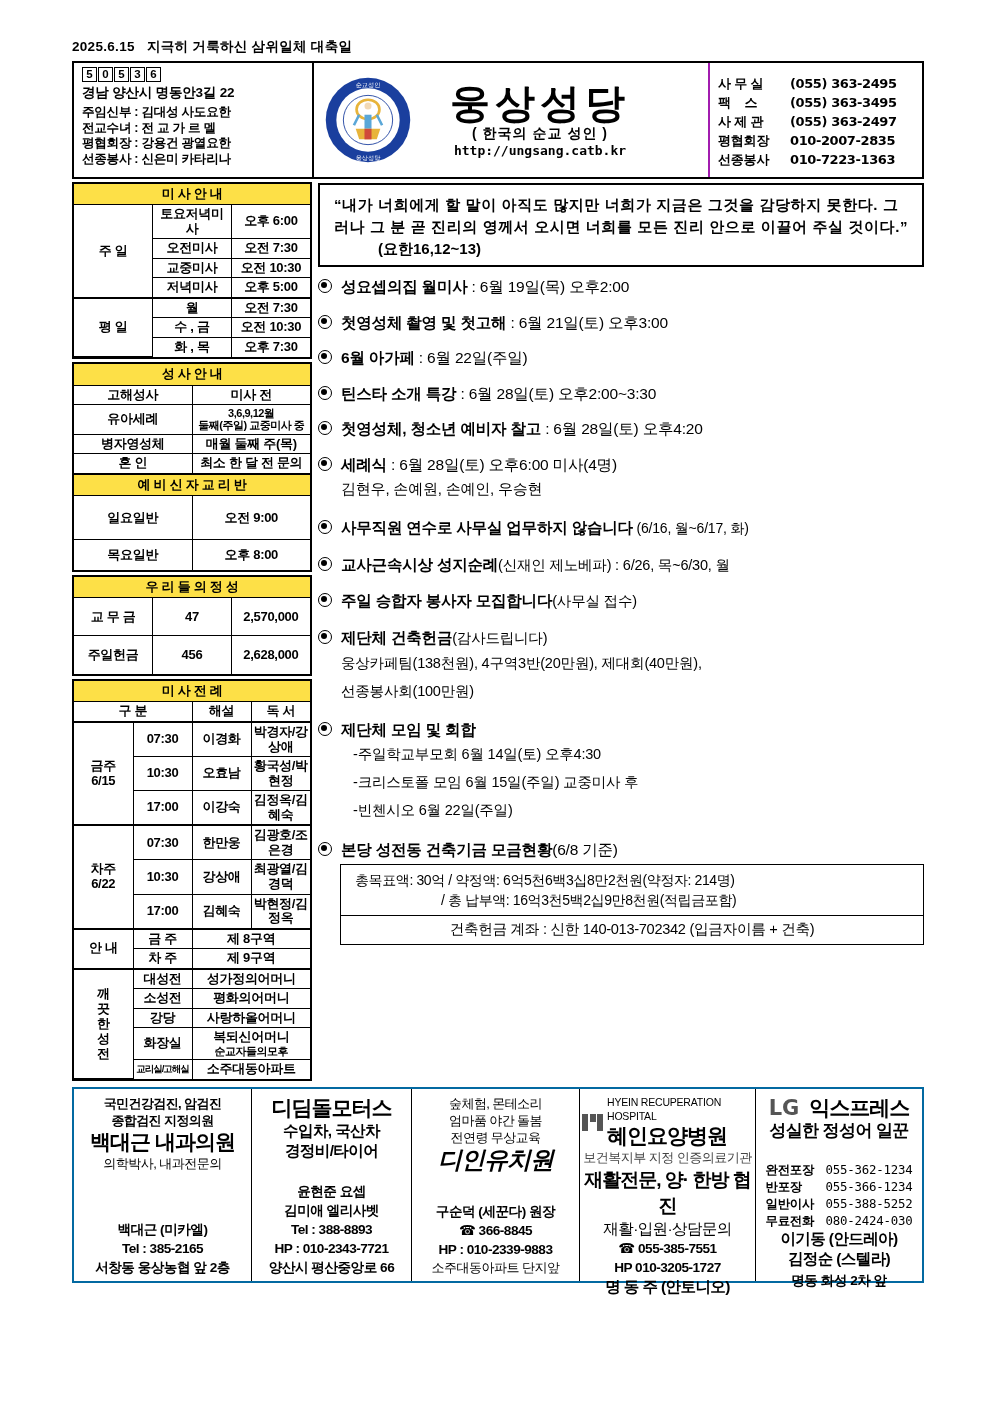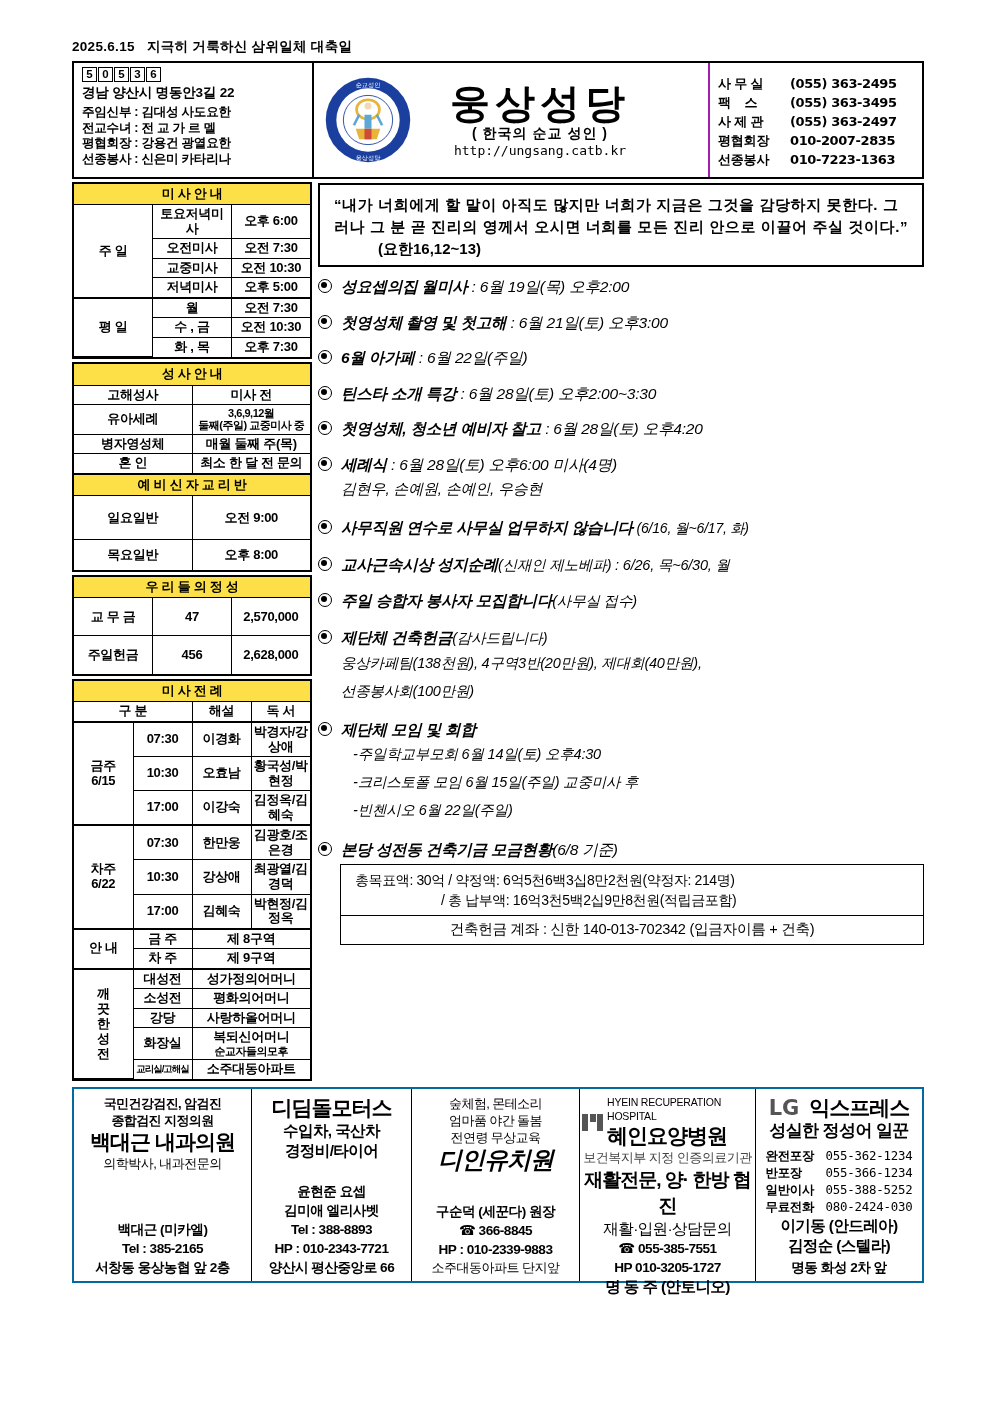--- a/index.html
+++ b/index.html
@@ -61,21 +61,21 @@
   .logo {
     position: absolute; left: 10px; top: 50%; transform: translateY(-50%);
     width: 88px; height: 88px;
   }
   .ctr-text { text-align: center; padding-left: 58px; }
   .ch-name {
     font-size: 40px; font-weight: bold; letter-spacing: 5px;
     line-height: 1.05;
   }
   .ch-sub { font-size: 14px; font-weight: bold; letter-spacing: 1px; margin-top: 1px;}
-  .ch-url { font-family: "DejaVu Sans Mono", "Liberation Mono", monospace; font-size: 13px; margin-top: 0; }
+  .ch-url { font-family: "DejaVu Sans Mono", "Liberation Mono", monospace; font-size: 13px; margin-top: 0; font-weight: bold; }
   .mh-right {
     width: 212px;
     padding: 6px 4px 4px 8px;
     display: flex; flex-direction: column; justify-content: center;
   }
   .mh-right .row {
     font-size: 13px; font-weight: bold; line-height: 19px;
     display: flex; white-space: pre;
   }
   .mh-right .lab { width: 72px; letter-spacing: -.2px; }
@@ -111,21 +111,21 @@
   
   .quote {
     border: 2px solid #000;
     padding: 9px 12px 10px 14px;
     font-size: 15px; font-weight: bold;
     line-height: 22px; letter-spacing: .6px;
     height: 84px;
   }
   .quote .ref { font-weight: bold; letter-spacing: 0; }
   .notices { margin-top: 9px; }
-  .notice { display: flex; margin-bottom: 14.5px; align-items: flex-start; font-style: italic; }
+  .notice { display: flex; margin-bottom: 14.5px; align-items: flex-start; }
   .bullet {
     width: 14px; height: 14px; flex: 0 0 14px;
     border: 1.6px solid #000; border-radius: 50%;
     margin-right: 9px; margin-top: 3px;
     position: relative; background: #fff;
   }
   .bullet::after {
     content: ""; position: absolute; left: 2.4px; top: 2.4px;
     width: 6px; height: 6px; background: #000; border-radius: 50%;
   }
@@ -578,21 +578,21 @@
       </div>
     </div>
 
     <div class="ad a5">
       <div>
         <div class="lgrow">
           <span class="lgmark">LG</span>
           <span class="big">익스프레스</span>
         </div>
         <div class="med" style="font-size:17px">성실한 정성어 일꾼</div>
-        <div class="phones mono" style="margin-top:6px">
+        <div class="phones mono" style="margin-top:20px">
           <div><span class="pl">완전포장</span><span>055-362-1234</span></div>
           <div><span class="pl">반포장</span><span>055-366-1234</span></div>
           <div><span class="pl">일반이사</span><span>055-388-5252</span></div>
           <div><span class="pl">무료전화</span><span>080-2424-030</span></div>
         </div>
       </div>
       <div>
         <div class="med">이기동 (안드레아)</div>
         <div class="med">김정순 (스텔라)</div>
         <div class="smb" style="margin-top:2px">명동 화성 2차 앞</div>

